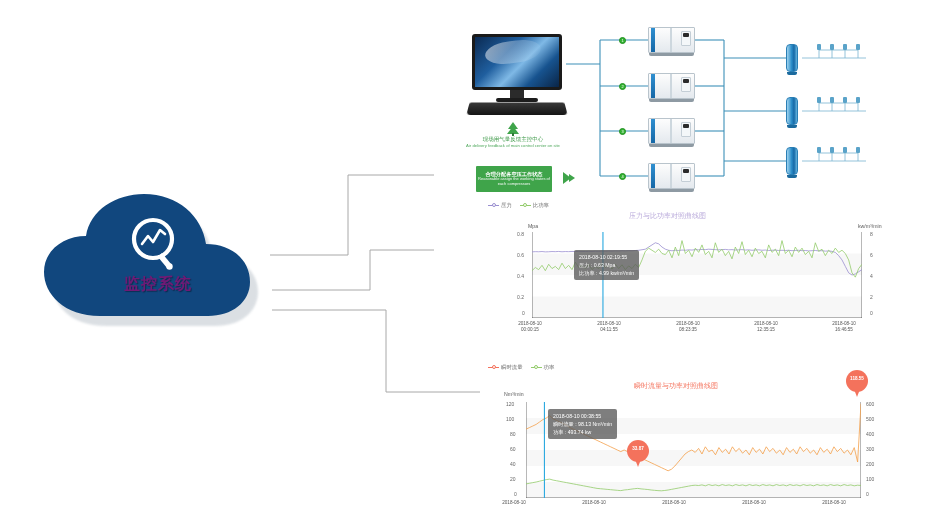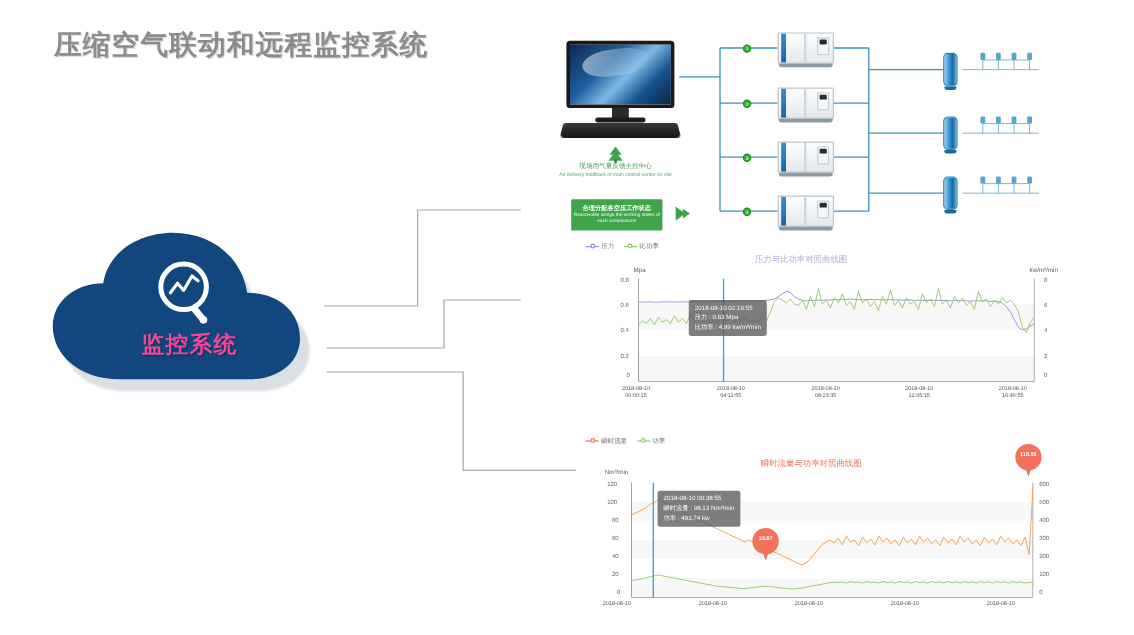--- a/index.html
+++ b/index.html
@@ -18,21 +18,21 @@
     text-shadow:1px 1px 0 #d9d9d9;
     white-space:nowrap;
   }
 
   
   .cloud-wrap{position:absolute;left:38px;top:192px;width:250px;height:140px;}
   .cloud-shadow{position:absolute;left:6px;top:8px;width:244px;height:132px;filter:blur(1px);opacity:.35;}
   .cloud-svg{position:absolute;left:0;top:0;}
   .cloud-label{
     position:absolute;left:0;top:82px;width:240px;text-align:center;
-    color:#ec4899;font-size:19px;font-weight:bold;letter-spacing:1px;
+    color:#701a75;font-size:16px;font-weight:bold;letter-spacing:1px;
     text-shadow:1px 1px 1px rgba(0,0,0,.35);
   }
   .magnifier{position:absolute;left:88px;top:24px;}
 
   
   .connectors{position:absolute;left:0;top:0;width:945px;height:529px;pointer-events:none;}
 
   
   .diagram{position:absolute;left:434px;top:18px;width:505px;height:185px;}
   .monitor{position:absolute;left:34px;top:16px;width:98px;height:82px;}
@@ -137,21 +137,20 @@
     position:absolute;left:0;top:6px;width:22px;text-align:center;color:#fff;
     font-size:4.6px;font-weight:bold;
   }
   .plot-svg{position:absolute;}
 </style>
 </head>
 <body>
 
 <div class="slide">
 
-  <div class="title">压缩空气联动和远程监控系统</div>
 
   <svg class="connectors">
     <polyline points="270,255 348,255 348,175 434,175" fill="none" stroke="#a8a8a8" stroke-width="1"></polyline>
     <polyline points="272,290 370,290 370,250 434,250" fill="none" stroke="#a8a8a8" stroke-width="1"></polyline>
     <polyline points="272,310 386,310 386,392 480,392" fill="none" stroke="#a8a8a8" stroke-width="1"></polyline>
   </svg>
 
   <div class="cloud-wrap">
     <svg class="cloud-shadow" width="244" height="132" viewBox="0 0 244 132">
       <path d="M62,126 C26,126 8,104 8,82 C8,60 26,46 48,46 C52,20 78,4 106,4 C140,4 164,26 168,54 C194,54 214,70 214,92 C214,112 196,126 172,126 Z" fill="#9aa6b2"></path>

